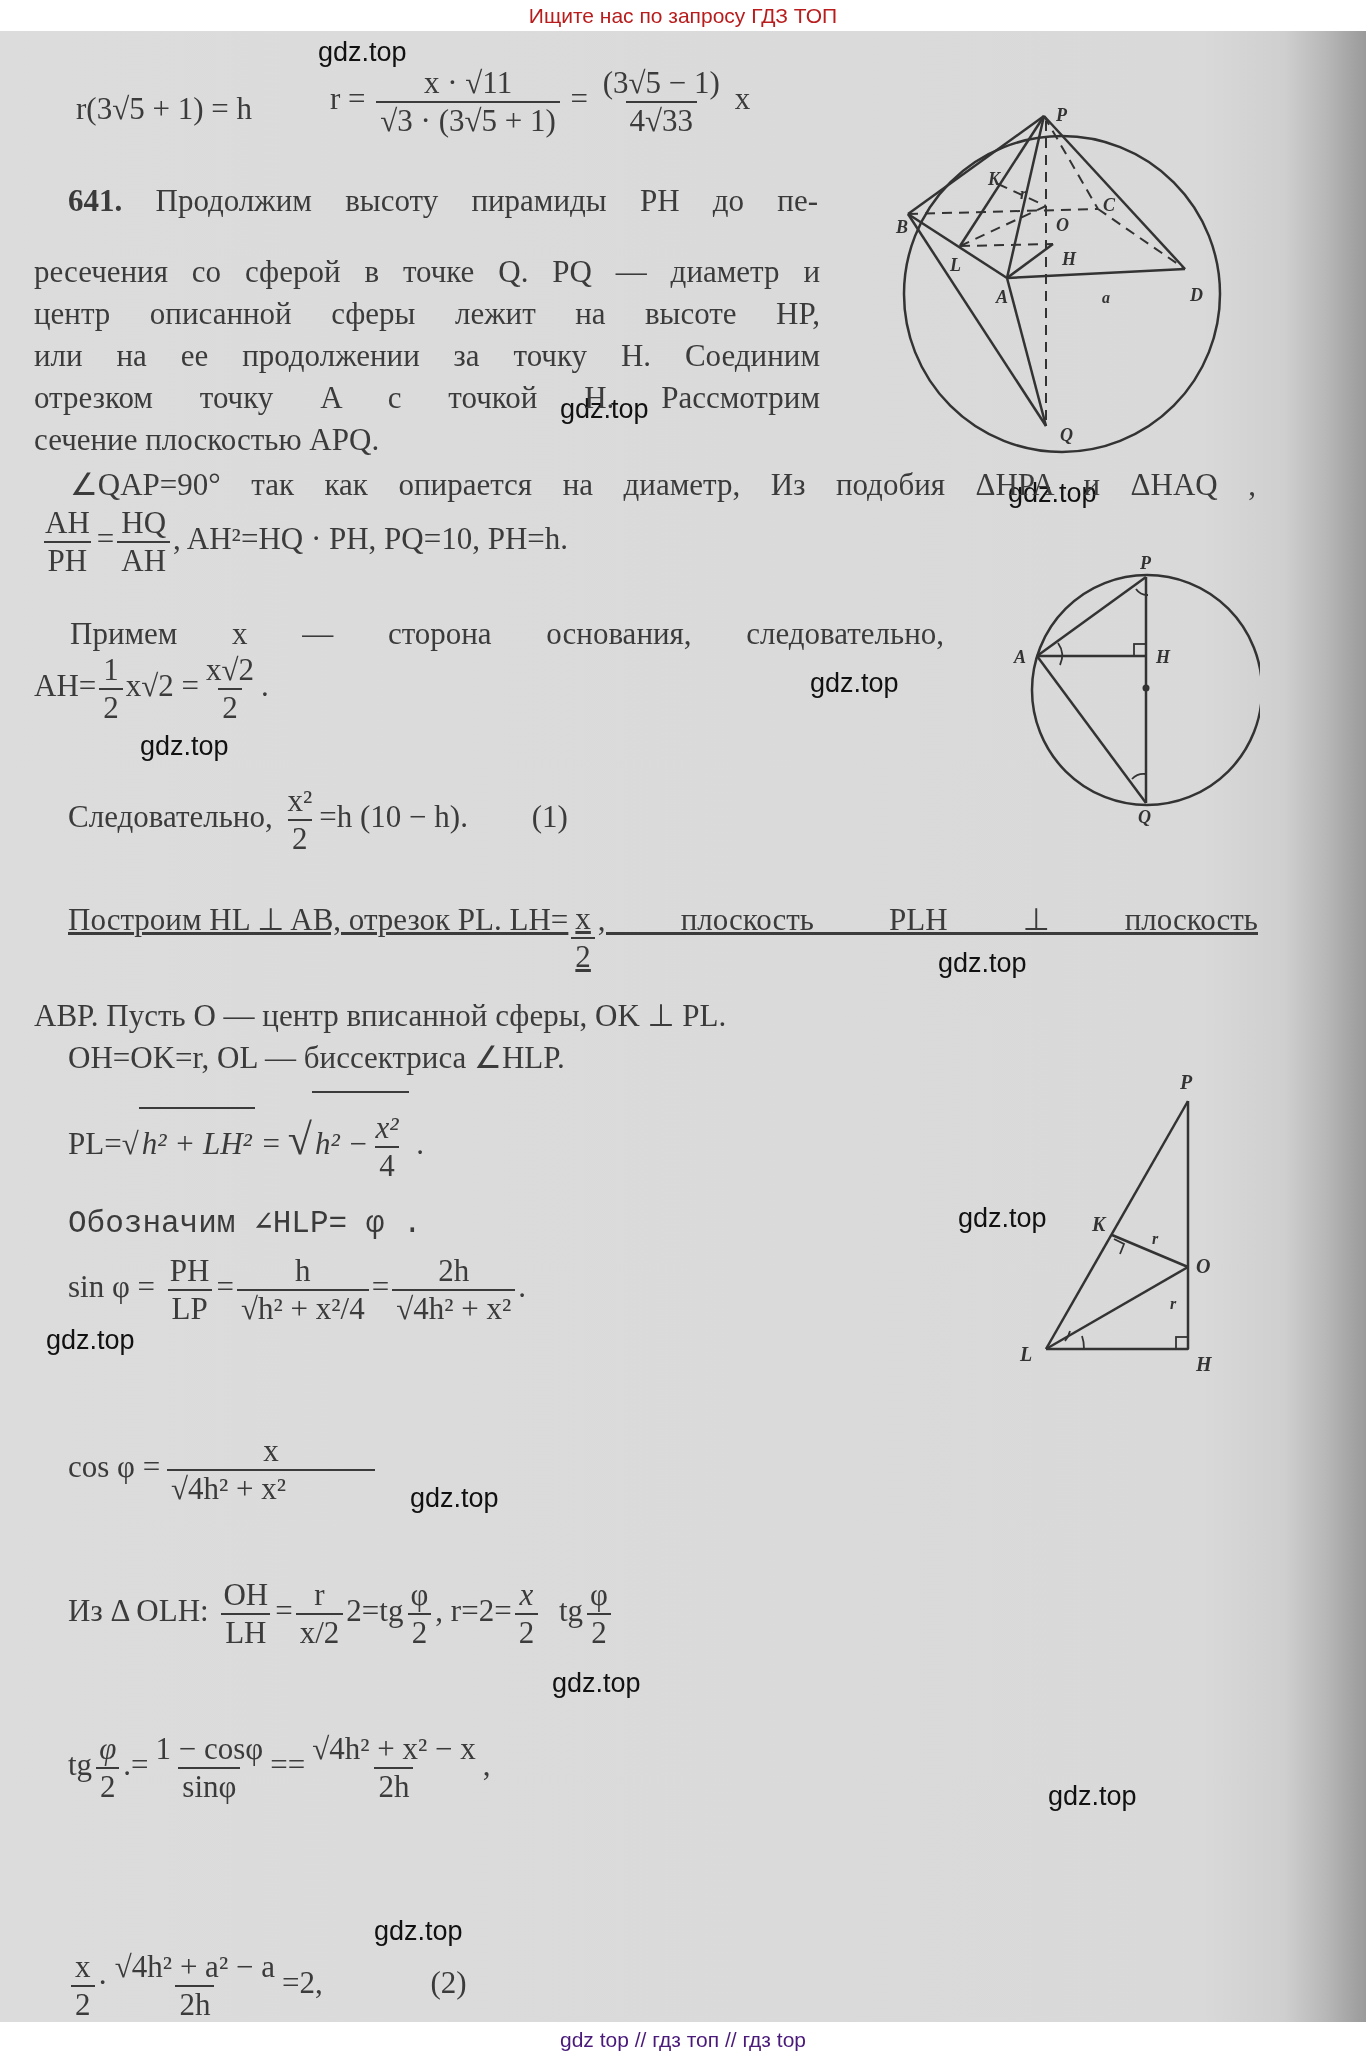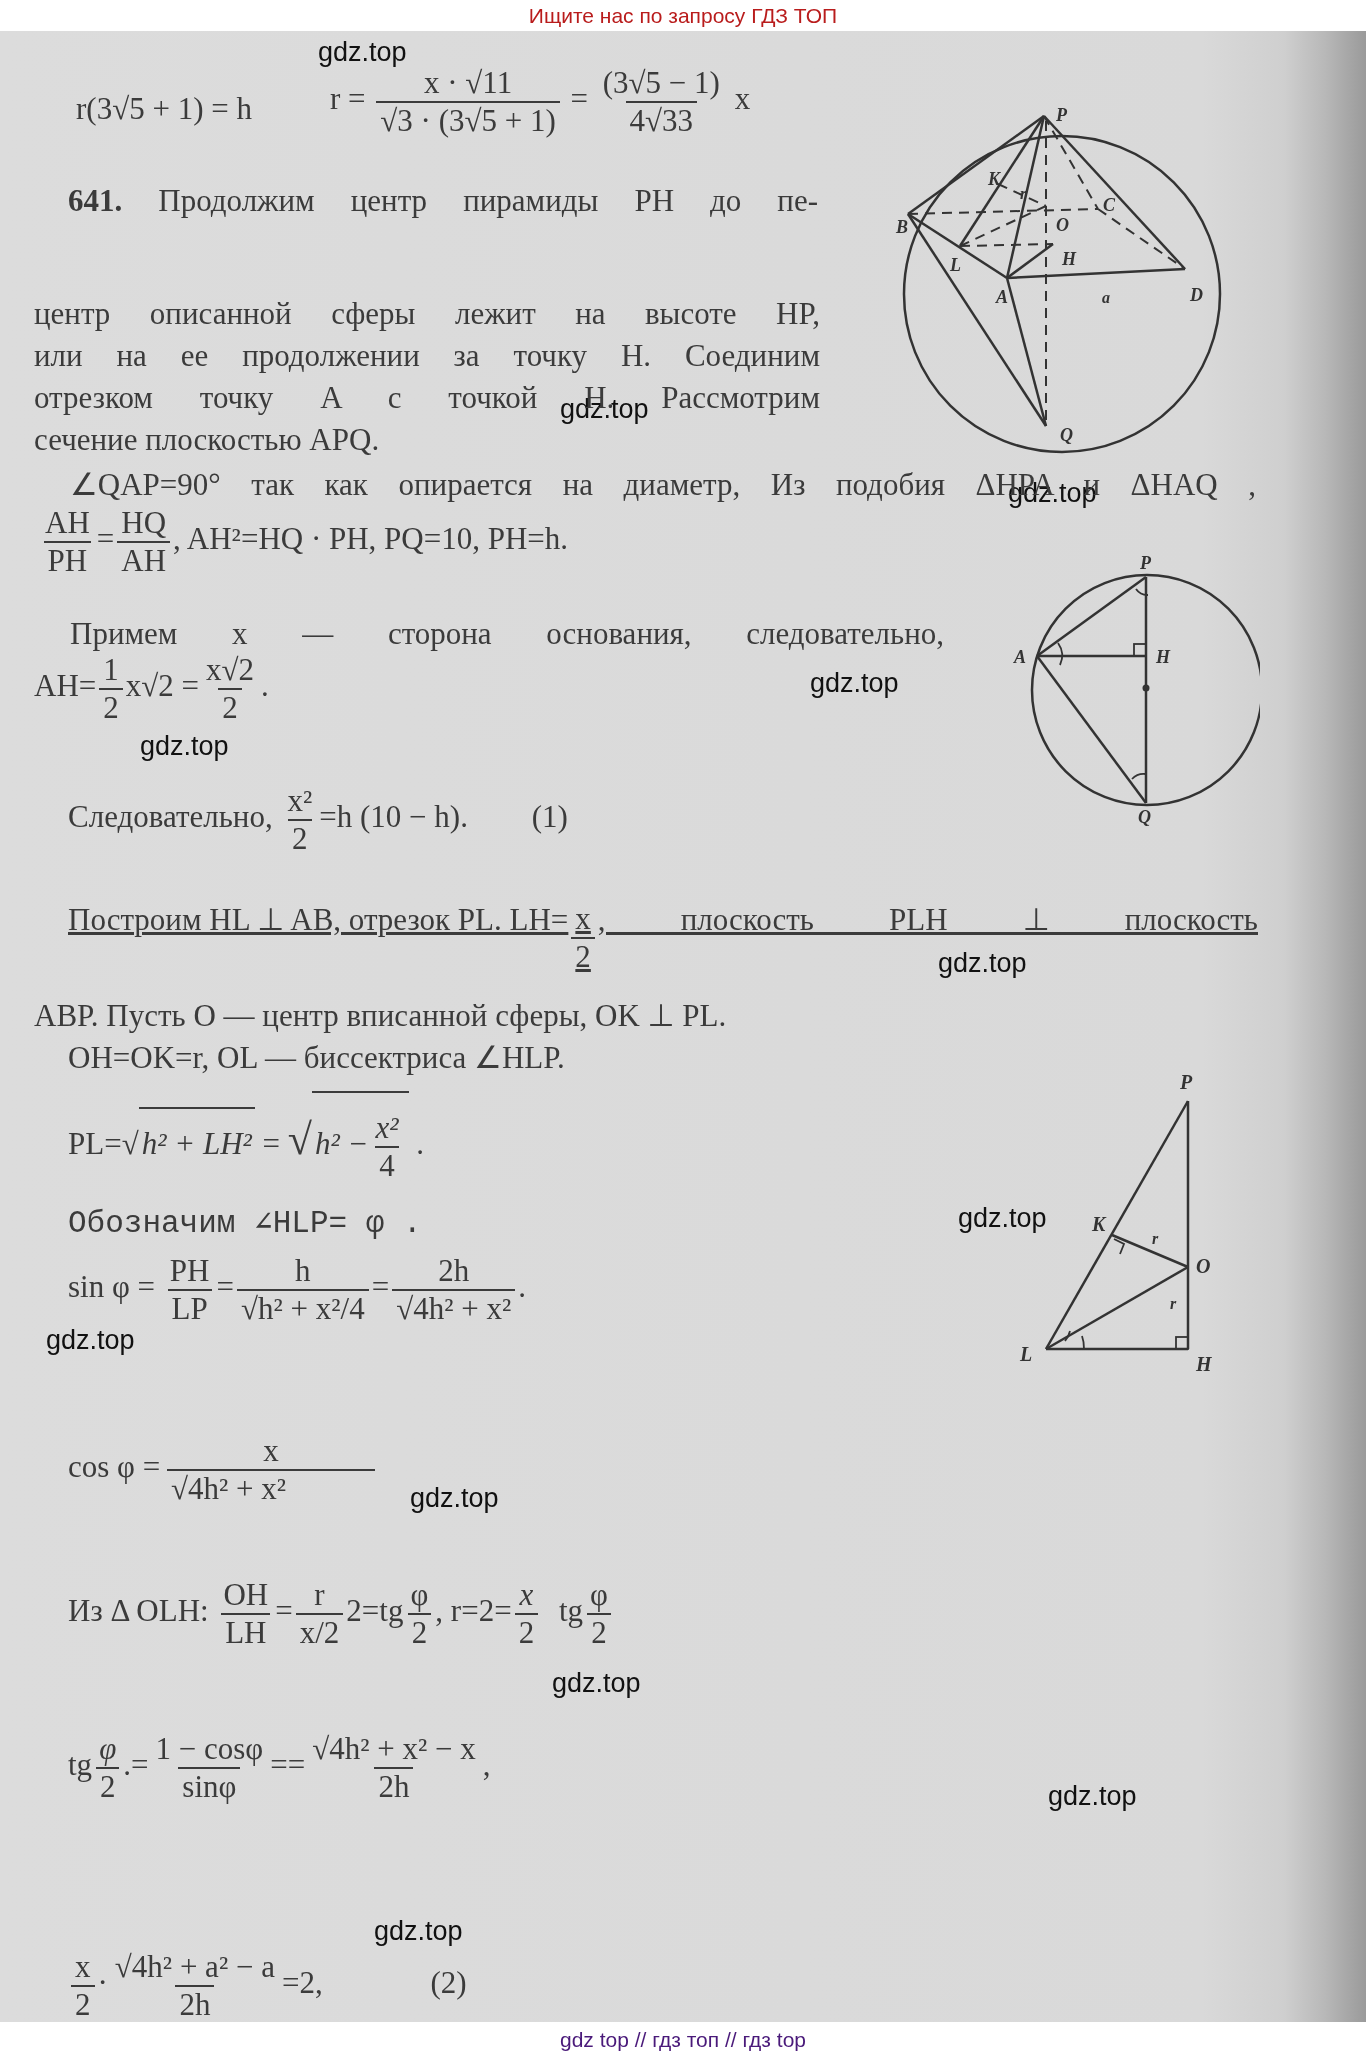--- a/index.html
+++ b/index.html
@@ -56,23 +56,24 @@
     <span>=</span>
     <span class="frac">
         <span class="num">(3√5 − 1)</span>
         <span class="den">4√33</span>
       </span>
     <span>x</span>
   </div>
 
   <div style="position:absolute;left:34px;top:152px;width:786px;">
     <div class="t just" style="position:relative;left:34px;width:750px;">
-      <b>641.</b> <span>Продолжим центр пирамиды PH до пе-</span>
+      <b>641.</b> <span>Продолжим высоту пирамиды PH до пе-</span>
     </div>
   </div>
+  <div class="t just" style="left:34px;top:223px;width:786px;">ресечения со сферой в точке Q. PQ — диаметр и</div>
   <div class="t just" style="left:34px;top:265px;width:786px;">центр описанной сферы лежит на высоте HP,</div>
   <div class="t just" style="left:34px;top:307px;width:786px;">или на ее продолжении за точку H. Соединим</div>
   <div class="t just" style="left:34px;top:349px;width:786px;">отрезком точку A с точкой H. Рассмотрим</div>
   <div class="t" style="left:34px;top:391px;">сечение плоскостью APQ.</div>
 
   <svg style="position:absolute;left:860px;top:50px;" width="420" height="380" viewBox="0 0 420 380">
     <circle cx="202" cy="213" r="158" fill="none" stroke="#333" stroke-width="2.5"></circle>
     <g stroke="#333" stroke-width="2.5" fill="none">
       <line x1="184" y1="35" x2="48" y2="133"></line>
       <line x1="184" y1="35" x2="147" y2="197"></line>

